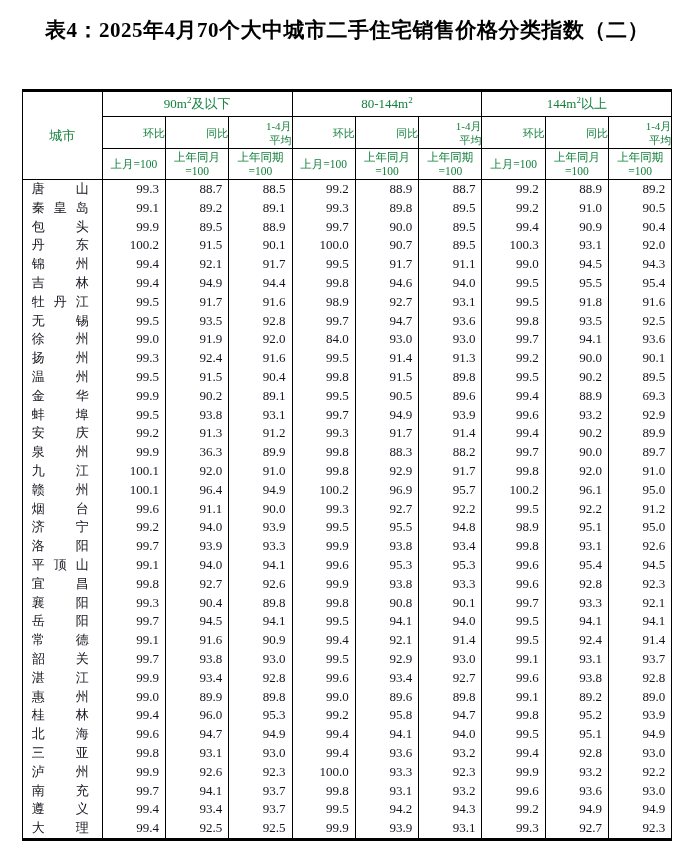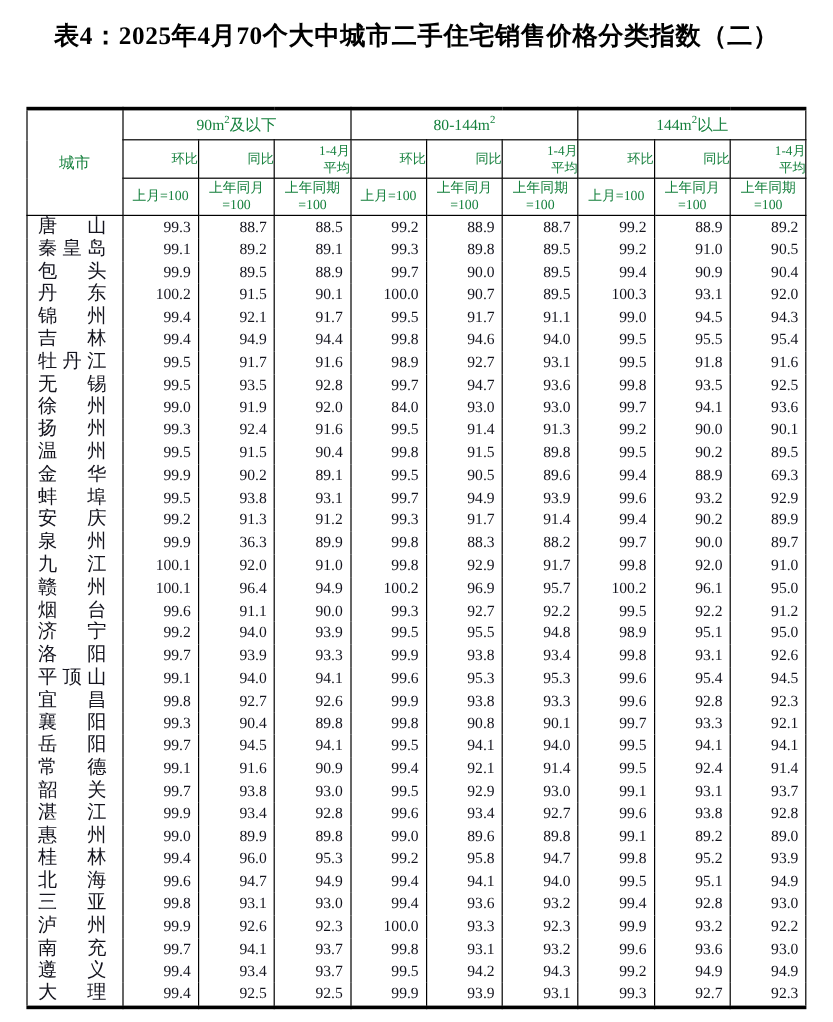--- a/index.html
+++ b/index.html
@@ -52,21 +52,21 @@
     vertical-align:middle;
     color:#14141e;
     overflow:hidden;
   }
   tbody td.val { text-align:right; padding-right:6px; }
   tbody td.city { padding-left:9px; padding-right:13px; }
   .jc {
     display:block;
     text-align:justify;
     text-align-last:justify;
-    font-size:16px;
+    font-size:13px;
   }
 </style>
 </head>
 <body>
 
 <h1 class="title">表4：2025年4月70个大中城市二手住宅销售价格分类指数（二）</h1>
 
 <table class="stats">
   <colgroup>
     <col class="c-city">

